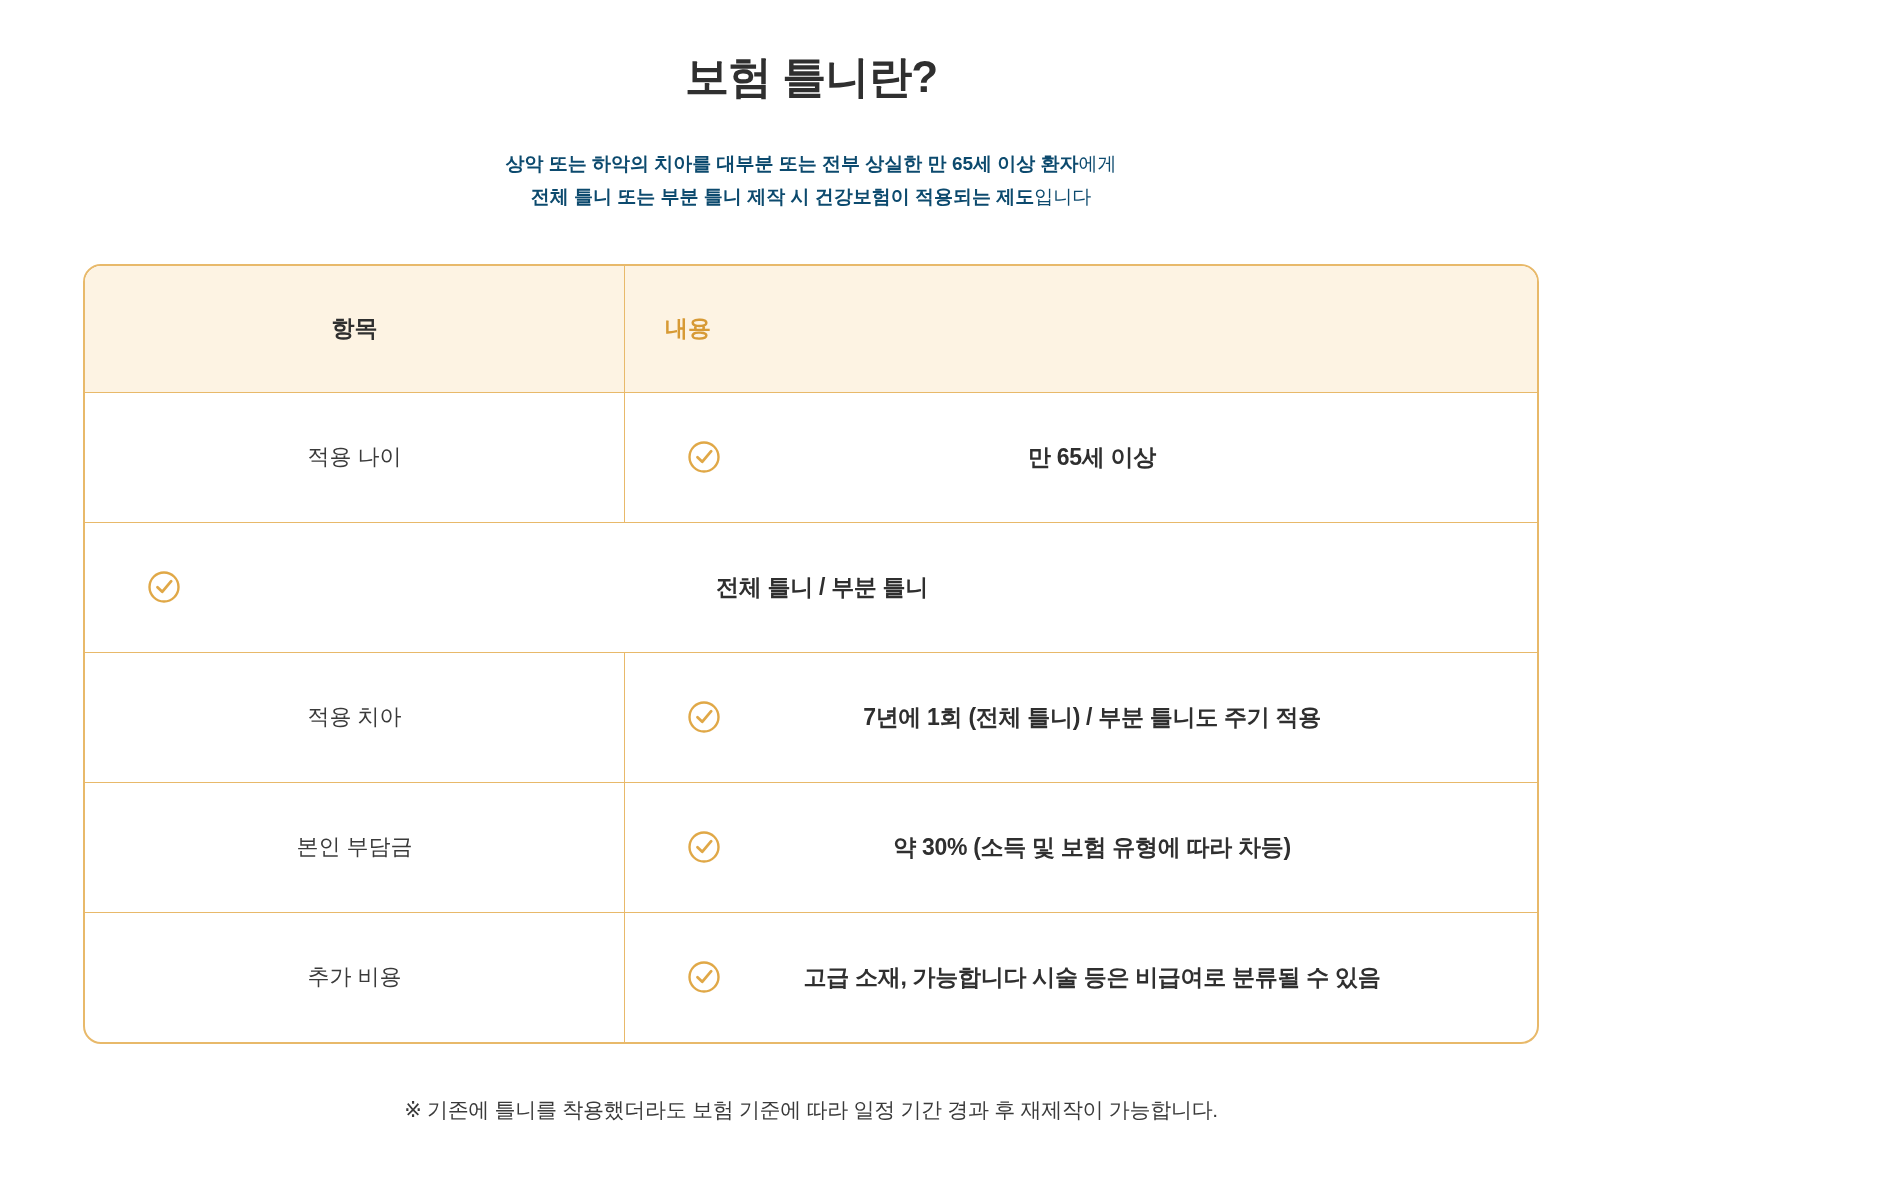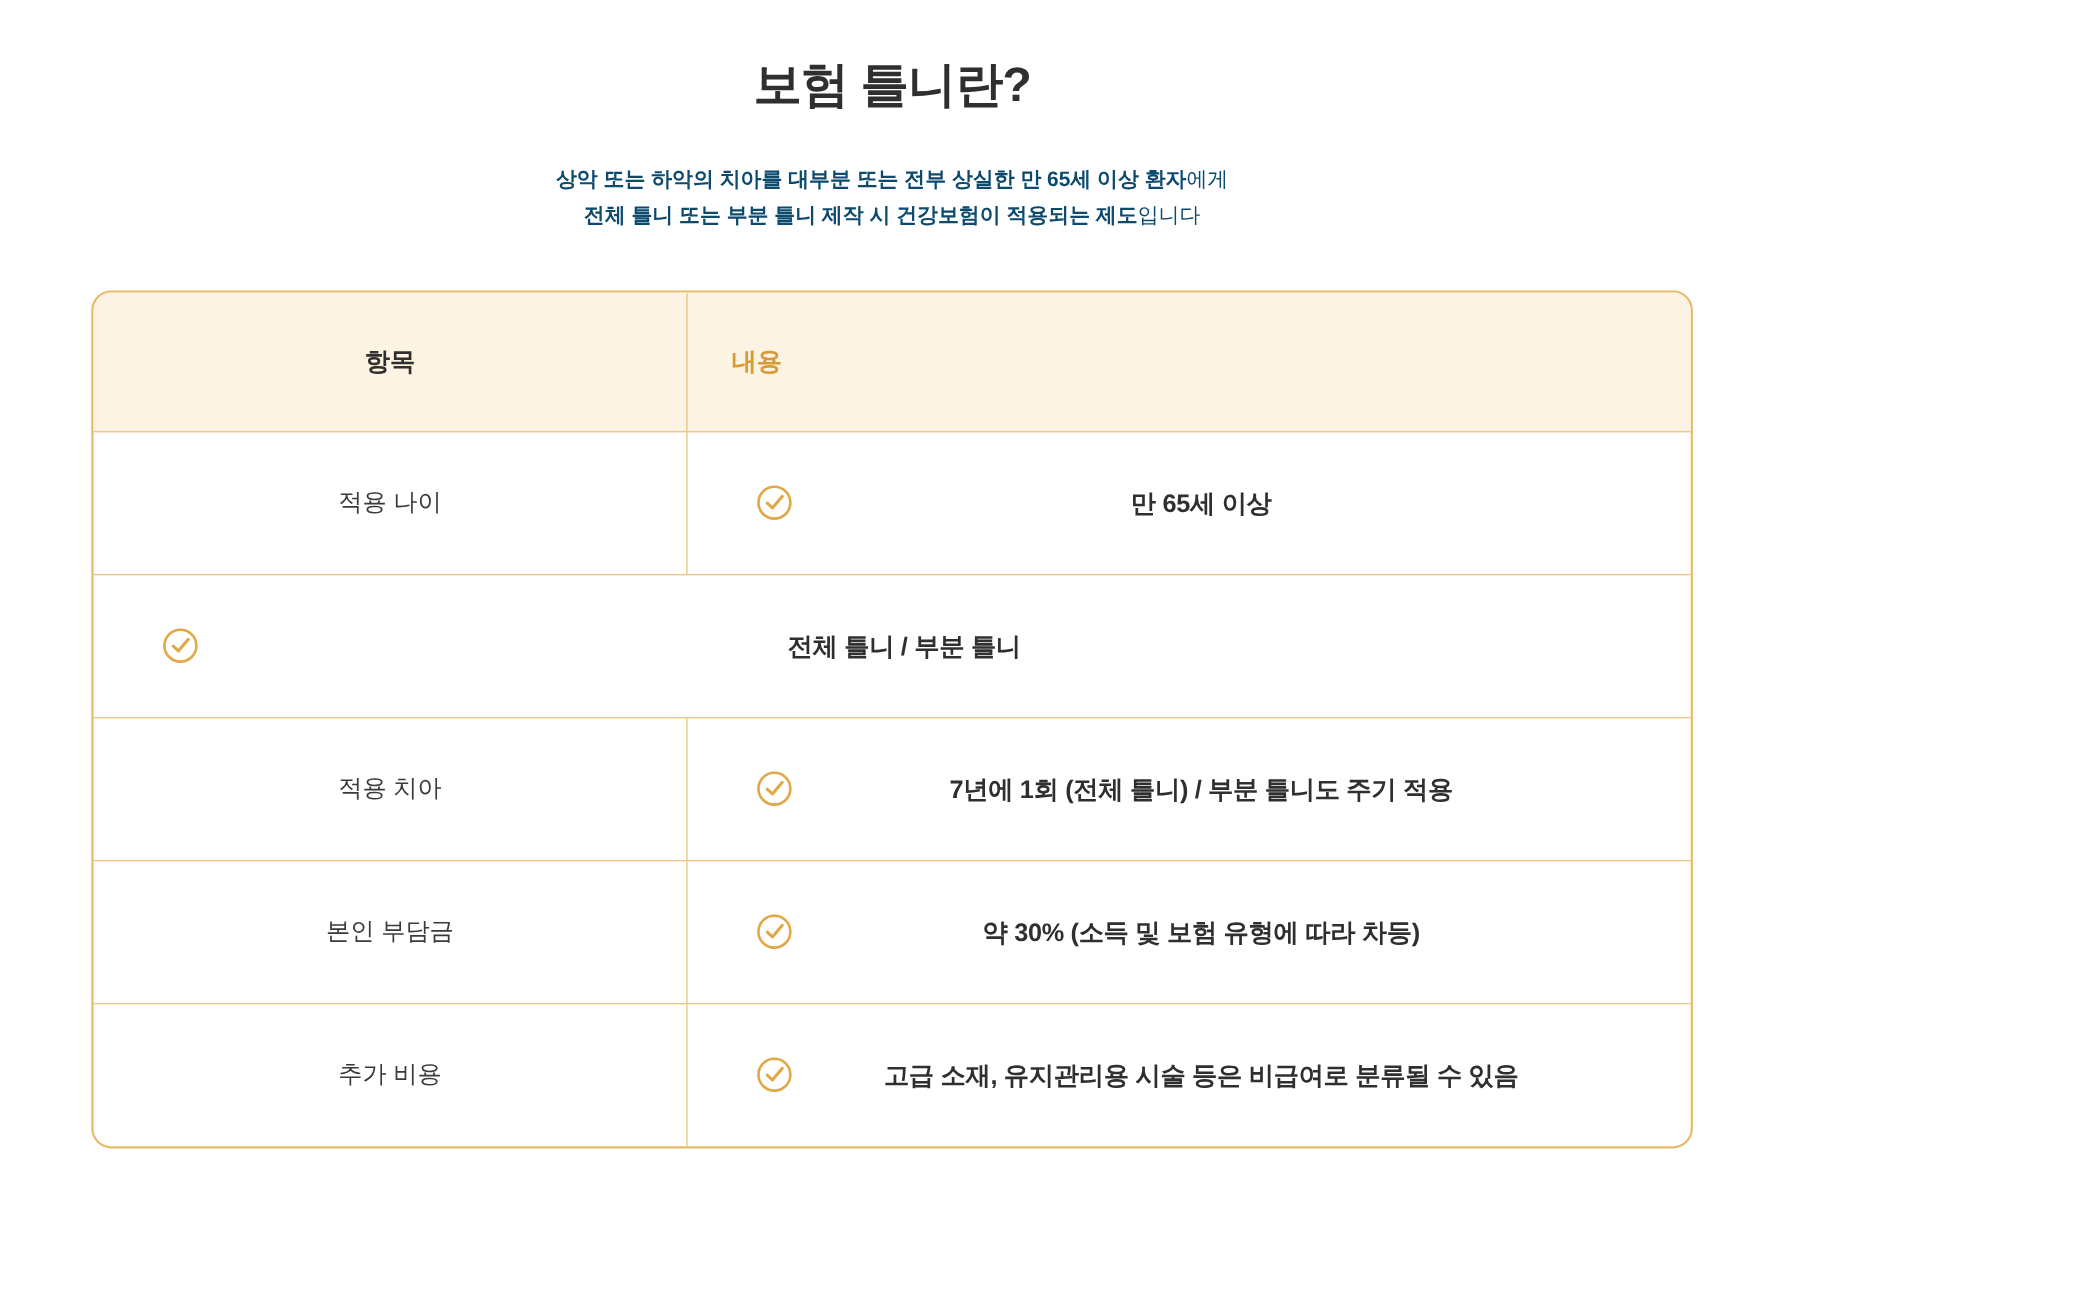--- a/index.html
+++ b/index.html
@@ -231,21 +231,22 @@
         <span class="label-text">추가 비용</span>
       </div>
       <div class="cell-right">
         <span class="check-icon">
           <svg width="34" height="34" viewBox="0 0 34 34" fill="none" xmlns="http://www.w3.org/2000/svg">
             <circle cx="17" cy="17" r="14.5" stroke="#e0a847" stroke-width="2.4" fill="none"></circle>
             <path d="M10.5 17.3 L15.2 21.8 L24.2 11.2" stroke="#e0a847" stroke-width="2.8" stroke-linecap="round" stroke-linejoin="round" fill="none"></path>
           </svg>
         </span>
         <span class="value-wrap">
-          <span class="value-text">고급 소재, 유지관리용 시술 등은 비급여로 분류될 수 있음</span>
+          <span class="value-text">고급 소재, 가능합니다 시술 등은 비급여로 분류될 수 있음</span>
         </span>
       </div>
     </div>
 
   </div>
 
+  <div class="footnote">※ 기존에 틀니를 착용했더라도 보험 기준에 따라 일정 기간 경과 후 재제작이 가능합니다.</div>
 
 </div>
 
 </body></html>

